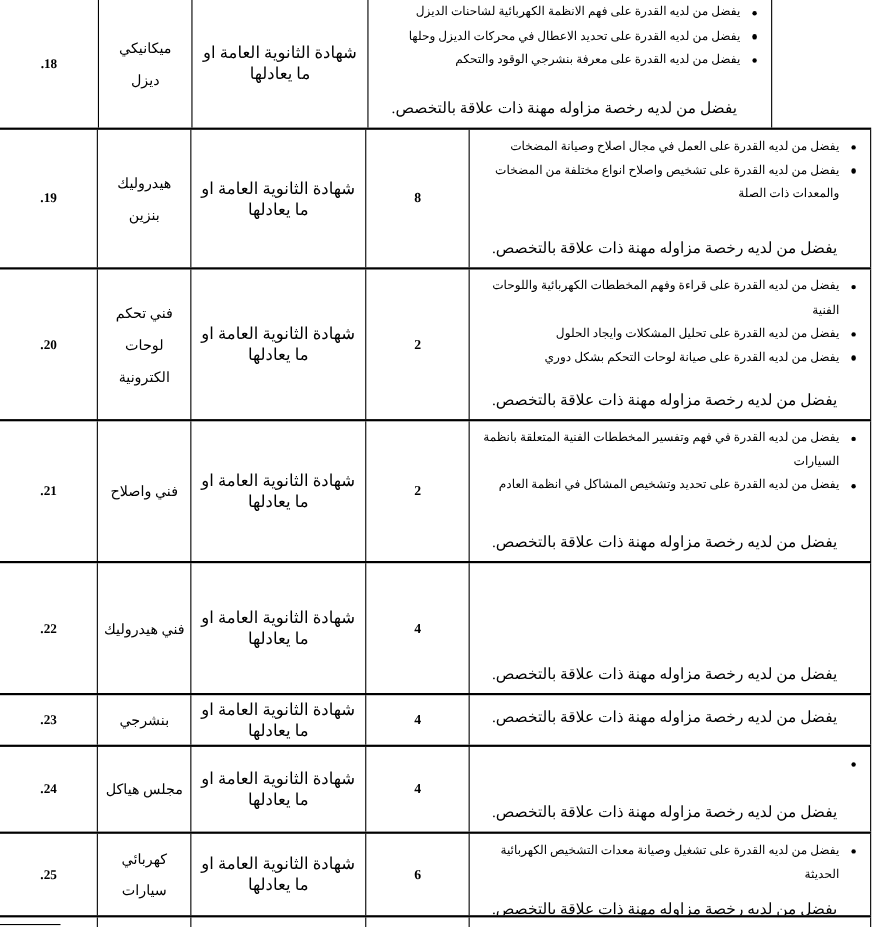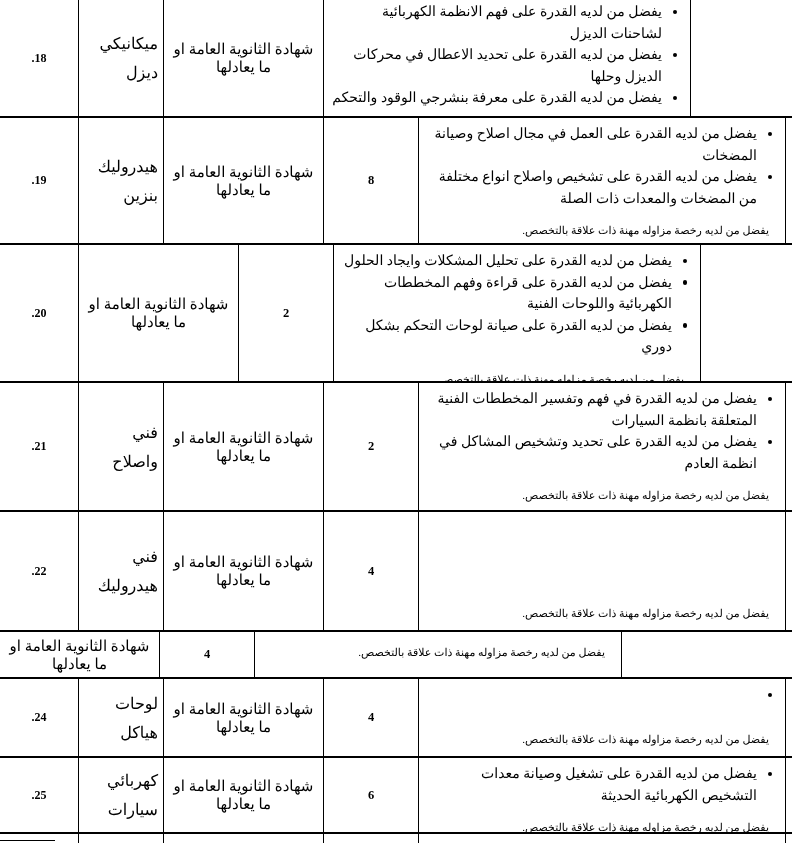--- a/index.html
+++ b/index.html
@@ -10,41 +10,41 @@
     font-family:"Liberation Serif","DejaVu Serif",serif;
     overflow:hidden;
   }
   .trow{display:flex;box-sizing:border-box;border-bottom:2px solid #000;width:792px;}
   .trow.partial{border-bottom:none;}
   .cell{
     box-sizing:border-box;border-right:1.3px solid #000;
     display:flex;align-items:center;justify-content:center;
     overflow:hidden;
   }
-  .c-num{width:79px;font-weight:bold;font-size:12px;direction:ltr;}
-  .c-title{width:85px;font-size:16px;text-align:right;direction:rtl;line-height:29px;padding:0 5px;}
+  .c-num{width:90px;font-weight:bold;font-size:12px;direction:ltr;}
+  .c-title{width:85px;font-size:13px;text-align:center;direction:rtl;line-height:29px;padding:0 5px;}
   .c-qual{width:160px;font-size:15px;direction:rtl;text-align:center;padding:0 4px;}
   .c-count{width:95px;font-weight:bold;font-size:12.5px;direction:ltr;}
   .c-req{
     width:367px;flex-direction:column;align-items:stretch;
     justify-content:space-between;padding:5px 0 9px 6px;
   }
   .c-req.no-bullets{justify-content:center;}
   .c-req.first-row{padding-top:1px;}
   .bullets{display:flex;flex-direction:column;}
   .bullet{
     position:relative;direction:rtl;text-align:right;
-    font-size:14px;line-height:21.5px;padding-right:28px;
+    font-size:11px;line-height:21.5px;padding-right:28px;
   }
   .bullet .dot{
     position:absolute;right:13px;top:8.5px;
     width:4.5px;height:4.5px;border-radius:50%;background:#000;
   }
   .note{
-    direction:rtl;text-align:right;font-size:11px;line-height:15px;
+    direction:rtl;text-align:center;font-size:14px;line-height:15px;
     padding-right:16px;margin-top:14px;
   }
   .no-bullets .note{margin-top:0;}
   .bottom-seg{position:absolute;left:0;top:840px;width:55px;height:1.3px;background:#000;}
 </style>
 </head>
 <body>
 
 <div class="page">
   <div id="table-root">
@@ -85,30 +85,33 @@
             <div class="bullet"><span class="dot"></span><span>يفضل من لديه القدرة على العمل في مجال اصلاح وصيانة المضخات</span></div>
             <div class="bullet"><span class="dot"></span><span>يفضل من لديه القدرة على تشخيص واصلاح انواع مختلفة من المضخات والمعدات ذات الصلة</span></div>
           </div>
           <div class="note">يفضل من لديه رخصة مزاوله مهنة ذات علاقة بالتخصص.</div>
         </div>
       </div>
       <div class="trow" style="height: 138px;">
         <div class="cell c-num">
           <span>.20</span>
         </div>
+        <div class="cell c-title">
+          <span>فني تحكم لوحات الكترونية</span>
+        </div>
         <div class="cell c-qual">
           <span>شهادة الثانوية العامة او ما يعادلها</span>
         </div>
         <div class="cell c-count">
           <span>2</span>
         </div>
         <div class="cell c-req">
           <div class="bullets">
+            <div class="bullet"><span class="dot"></span><span>يفضل من لديه القدرة على قراءة وفهم المخططات الكهربائية واللوحات الفنية</span></div>
             <div class="bullet"><span class="dot"></span><span>يفضل من لديه القدرة على تحليل المشكلات وايجاد الحلول</span></div>
-            <div class="bullet"><span class="dot"></span><span>يفضل من لديه القدرة على قراءة وفهم المخططات الكهربائية واللوحات الفنية</span></div>
             <div class="bullet"><span class="dot"></span><span>يفضل من لديه القدرة على صيانة لوحات التحكم بشكل دوري</span></div>
           </div>
           <div class="note">يفضل من لديه رخصة مزاوله مهنة ذات علاقة بالتخصص.</div>
         </div>
       </div>
       <div class="trow" style="height: 129px;">
         <div class="cell c-num">
           <span>.21</span>
         </div>
         <div class="cell c-title">
@@ -141,36 +144,42 @@
         <div class="cell c-count">
           <span>4</span>
         </div>
         <div class="cell c-req">
           <div class="bullets">
           </div>
           <div class="note">يفضل من لديه رخصة مزاوله مهنة ذات علاقة بالتخصص.</div>
         </div>
       </div>
       <div class="trow" style="height: 47px;">
+        <div class="cell c-num">
+          <span>.23</span>
+        </div>
+        <div class="cell c-title">
+          <span>بنشرجي</span>
+        </div>
         <div class="cell c-qual">
           <span>شهادة الثانوية العامة او ما يعادلها</span>
         </div>
         <div class="cell c-count">
           <span>4</span>
         </div>
         <div class="cell c-req no-bullets">
           <div class="note">يفضل من لديه رخصة مزاوله مهنة ذات علاقة بالتخصص.</div>
         </div>
       </div>
       <div class="trow" style="height: 79px;">
         <div class="cell c-num">
           <span>.24</span>
         </div>
         <div class="cell c-title">
-          <span>لوحات هياكل</span>
+          <span>مجلس هياكل</span>
         </div>
         <div class="cell c-qual">
           <span>شهادة الثانوية العامة او ما يعادلها</span>
         </div>
         <div class="cell c-count">
           <span>4</span>
         </div>
         <div class="cell c-req">
           <div class="bullets">
             <div class="bullet"><span class="dot"></span></div>

